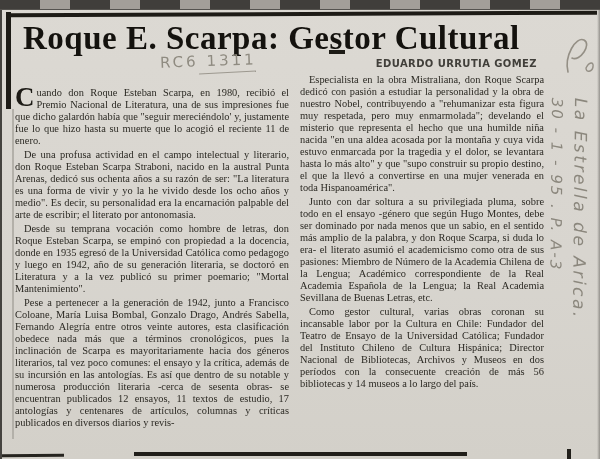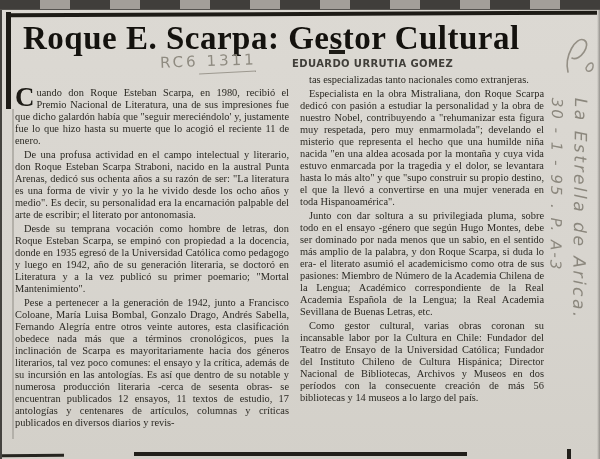--- a/index.html
+++ b/index.html
@@ -29,21 +29,21 @@
   .rule-bottom-left{position:absolute;left:0;top:452px;width:62px;height:3px;background:#26241f;transform:rotate(-0.6deg);}
   .rule-bottom-main{position:absolute;left:132px;top:450px;width:333px;height:4px;background:#211f1a;}
   .rule-bottom-tick{position:absolute;left:565px;top:447px;width:4px;height:11px;background:#211f1a;}
 
   .headline{
     position:absolute;top:13px;left:16px;margin:5px;
     font-family:"Liberation Serif",serif;font-weight:bold;
     font-size:33px;letter-spacing:.5px;color:#14120e;white-space:nowrap;
   }
   .byline{
-    position:absolute;top:56px;left:290px;width:245px;text-align:left;
+    position:absolute;top:56px;left:290px;width:245px;text-align:right;
     font-family:"DejaVu Sans","Liberation Sans",sans-serif;
     font-size:10px;font-weight:bold;letter-spacing:.4px;color:#413f3a;
   }
   .catalog-note{
     position:absolute;top:50px;left:158px;
     font-family:"DejaVu Sans",sans-serif;
     font-size:15px;letter-spacing:3px;color:#8f8b81;
     transform:rotate(-2deg);white-space:nowrap;
   }
   .catalog-underline{position:absolute;top:70px;left:197px;width:57px;height:1px;background:#9d9990;transform:rotate(-3deg);}
@@ -91,21 +91,20 @@
   <div class="byline">EDUARDO URRUTIA GOMEZ</div>
 
   <div class="columns">
     <div class="col col-1">
         <p class="dropcap">Cuando don Roque Esteban Scarpa, en 1980, recibió el Premio Nacional de Literatura, una de sus impresiones fue que dicho galardón había que "seguir mereciéndolo' y, justamente fue lo que hizo hasta su muerte que lo acogió el reciente 11 de enero.</p>
         <p>De una profusa actividad en el campo intelectual y literario, don Roque Esteban Scarpa Straboni, nacido en la austral Punta Arenas, dedicó sus ochenta años a su razón de ser: "La literatura es una forma de vivir y yo la he vivido desde los ocho años y medio". Es decir, su personalidad era la encarnación palpable del arte de escribir; el literato por antonomasia.</p>
         <p>Desde su temprana vocación como hombre de letras, don Roque Esteban Scarpa, se empinó con propiedad a la docencia, donde en 1935 egresó de la Universidad Católica como pedagogo y luego en 1942, año de su generación literaria, se doctoró en Literatura y a la vez publicó su primer poemario; "Mortal Mantenimiento".</p>
         <p>Pese a pertenecer a la generación de 1942, junto a Francisco Coloane, María Luisa Bombal, Gonzalo Drago, Andrés Sabella, Fernando Alegría entre otros veinte autores, esta clasificación obedece nada más que a términos cronológicos, pues la inclinación de Scarpa es mayoritariamente hacia dos géneros literarios, tal vez poco comunes: el ensayo y la crítica, además de su incursión en las antologías. Es así que dentro de su notable y numerosa producción literaria -cerca de sesenta obras- se encuentran publicados 12 ensayos, 11 textos de estudio, 17 antologías y centenares de artículos, columnas y críticas publicados en diversos diarios y revis-</p>
       </div>
     <div class="col col-2">
-        <p>tas especializadas tanto nacionales como extranjeras.</p>
         <p>Especialista en la obra Mistraliana, don Roque Scarpa dedicó con pasión a estudiar la personalidad y la obra de nuestro Nobel, contribuyendo a "rehumanizar esta figura muy respetada, pero muy enmarmolada"; develando el misterio que representa el hecho que una humilde niña nacida "en una aldea acosada por la montaña y cuya vida estuvo enmarcada por la tragedia y el dolor, se levantara hasta lo más alto" y que "supo construir su propio destino, el que la llevó a convertirse en una mujer venerada en toda Hispanoamérica".</p>
         <p>Junto con dar soltura a su privilegiada pluma, sobre todo en el ensayo -género que según Hugo Montes, debe ser dominado por nada menos que un sabio, en el sentido más amplio de la palabra, y don Roque Scarpa, si duda lo era- el literato asumió el academicismo como otra de sus pasiones: Miembro de Número de la Academia Chilena de la Lengua; Académico correspondiente de la Real Academia Española de la Lengua; la Real Academia Sevillana de Buenas Letras, etc.</p>
         <p>Como gestor cultural, varias obras coronan su incansable labor por la Cultura en Chile: Fundador del Teatro de Ensayo de la Universidad Católica; Fundador del Instituto Chileno de Cultura Hispánica; Director Nacional de Bibliotecas, Archivos y Museos en dos períodos con la consecuente creación de más 56 bibliotecas y 14 museos a lo largo del país.</p>
       </div>
   </div>
 
   <div class="handwriting">
     <div class="hw-line1">La Estrella de Arica.</div>
     <div class="hw-line2">30 - 1 - 95 .  P.  A-3</div>
   </div>

